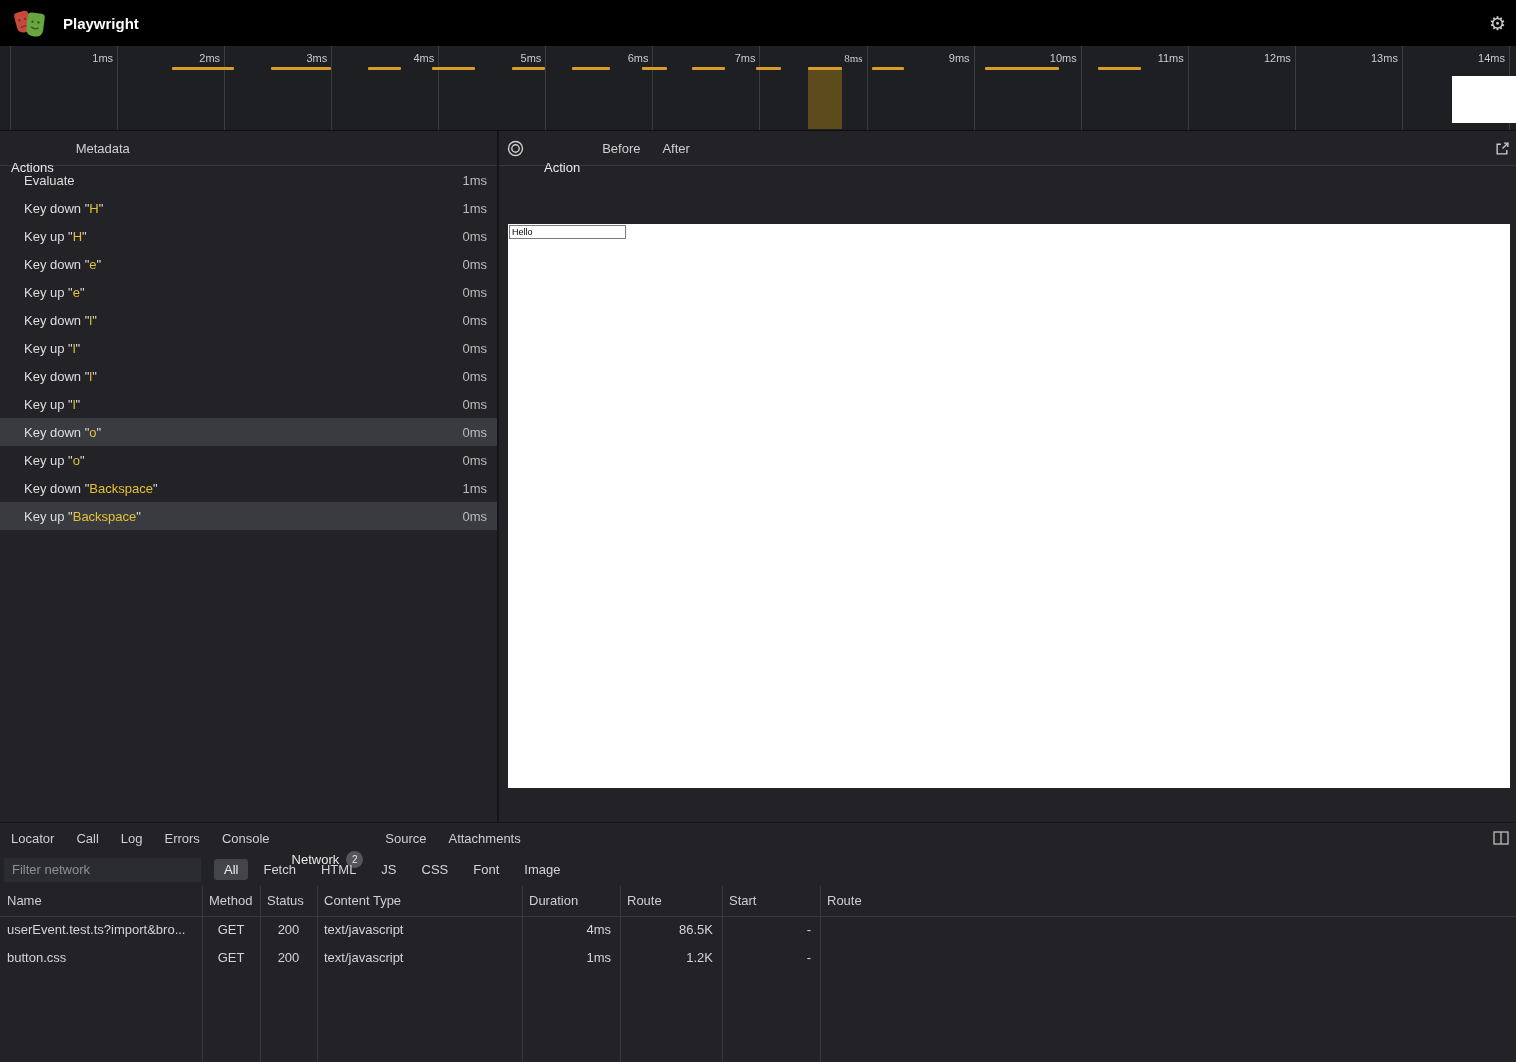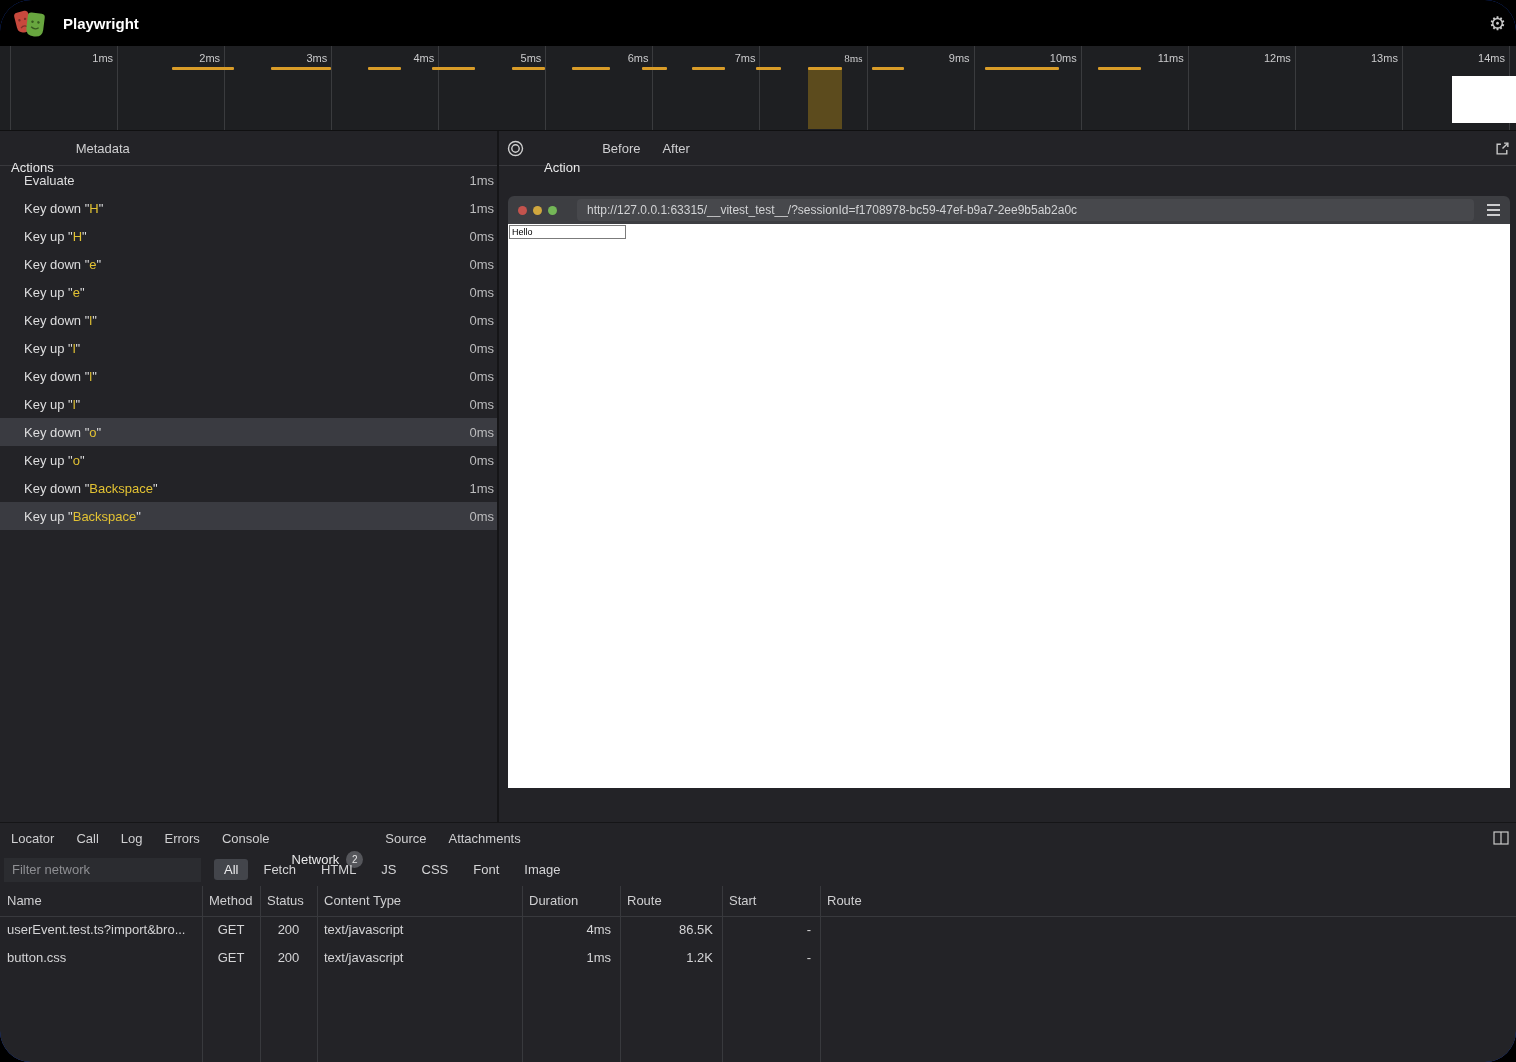--- a/index.html
+++ b/index.html
@@ -1,19 +1,19 @@
 <!DOCTYPE html>
 <html><head>
 <meta charset="utf-8">
 <style>
   html,body{margin:0;padding:0;background:#000;}
   *{box-sizing:border-box;}
   .app{position:relative;width:1516px;height:1062px;overflow:hidden;
        background:#1d4ed8;color:#d6d7d8;
-       font-family:"Liberation Sans", sans-serif;font-size:13px;border-radius:31px;}
+       font-family:"Liberation Sans", sans-serif;font-size:13px;}
 
   
   .top-header{position:absolute;left:0;top:0;width:100%;height:46px;background:#000;
               display:flex;align-items:center;}
   .logo{margin-left:13px;display:flex;align-items:center;}
   .app-title{margin-left:16px;font-size:15px;font-weight:bold;color:#fff;}
   .test-title{margin-left:24px;font-size:15px;color:#e8e8e8;white-space:nowrap;}
   .gear{position:absolute;right:10px;top:0;height:46px;display:flex;align-items:center;
         font-size:19px;color:#c9c9c9;cursor:pointer;}
 
@@ -34,21 +34,21 @@
 
   .tabbar{height:35px;min-height:35px;display:flex;align-items:stretch;
           border-bottom:1px solid #39393d;font-size:13px;color:#cfcfd1;position:relative;}
   .tab{display:flex;align-items:center;padding:0 11px;cursor:pointer;white-space:nowrap;}
   .tab.selected{background:#2f3035;color:#e9e9ea;margin-top:36px;}
   .badge{display:inline-block;margin-left:7px;min-width:17px;height:17px;border-radius:9px;
          background:#55565b;color:#e4e4e5;font-size:10px;line-height:17px;text-align:center;}
 
   
   .actions-list{flex:1;overflow:hidden;}
-  .action-row{height:28px;display:flex;align-items:center;padding:0 3px 0 24px;
+  .action-row{height:28px;display:flex;align-items:center;padding:0 10px 0 24px;
               white-space:pre;cursor:pointer;color:#dededf;}
   .action-row.hovered,.action-row.selected{background:#3a3b41;}
   .action-row .keyname{color:#e2c233;}
   .action-row .dur{margin-left:auto;color:#bcbcbe;}
 
   
   .target-icon{display:flex;align-items:center;padding:0 9px 0 8px;}
   .external-icon{position:absolute;right:6px;top:0;height:35px;display:flex;align-items:center;
                  cursor:pointer;}
 
@@ -213,31 +213,20 @@
           </div>
           <span class="external-icon">
           <svg width="15" height="15" viewBox="0 0 14 14" fill="none" stroke="#c9c9c9" stroke-width="1.3">
             <path d="M5.5 3 H2 V12 H11 V8.5"></path>
             <path d="M7 7 L12 2"></path>
             <path d="M8.5 2 H12 V5.5"></path>
           </svg>
         </span>
       </div>
 
-      <div class="browser-chrome">
-        <span class="dot" id="dot-red" style="background: rgb(196, 83, 77);"></span>
-        <span class="dot" id="dot-yellow" style="background: rgb(208, 167, 62);"></span>
-        <span class="dot" id="dot-green" style="background: rgb(116, 183, 87);"></span>
-        <div class="urlbar">http://127.0.0.1:63315/__vitest_test__/?sessionId=f1708978-bc59-47ef-b9a7-2ee9b5ab2a0c</div>
-        <span class="hamburger">
-            <span></span>
-            <span></span>
-            <span></span>
-          </span>
-      </div>
       <div class="snapshot-page">
         <input class="hello-input" type="text" value="Hello" style="">
       </div>
     </div>
   </div>
 
   <div class="bottom-panel">
     <div class="tabbar bottom-tabs" id="bottom-tabbar">
       <span class="split-icon">
         <svg width="16" height="14" viewBox="0 0 16 14" fill="none" stroke="#c9c9c9" stroke-width="1.2">

